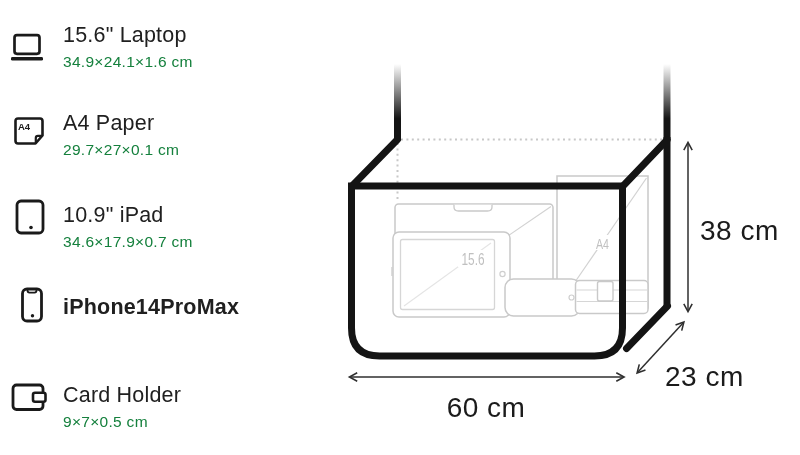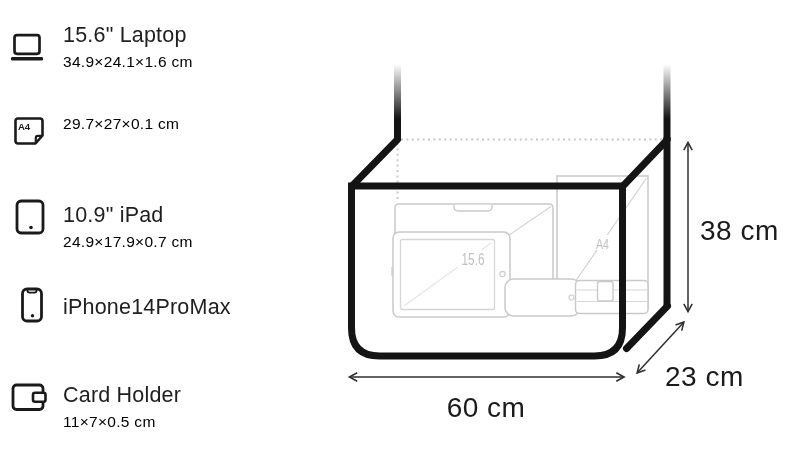--- a/index.html
+++ b/index.html
@@ -8,21 +8,21 @@
     font-family:"Liberation Sans", sans-serif; overflow:hidden;
   }
   .item-list { position:absolute; left:0; top:0; width:290px; height:455px; }
   .item { position:absolute; left:0; top:0; width:290px; height:0; }
   .item .icon { position:absolute; display:flex; align-items:center; justify-content:center; }
   .item .text { position:absolute; }
   .item .title {
     font-size:21.5px; line-height:26px; color:#202020; letter-spacing:0.2px; white-space:nowrap;
   }
   .item .dims {
-    font-size:15.5px; line-height:19px; color:#000000; margin-top:4px; letter-spacing:0.3px; white-space:nowrap;
+    font-size:15.5px; line-height:19px; color:#15803d; margin-top:4px; letter-spacing:0.3px; white-space:nowrap;
   }
   .diagram-svg { position:absolute; left:0; top:0; }
   svg text { font-family:"Liberation Sans", sans-serif; }
   .dim-text { font-size:28px; fill:#1b1b1b; letter-spacing:0.5px; }
   .ghost-label { fill:#c0c0c0; }
 </style>
 </head>
 <body>
 
 <div class="screen">
@@ -44,60 +44,61 @@
 
     <div class="item">
       <span class="icon" style="left:12px; top:116px;">
         <svg width="34" height="30" viewBox="0 0 34 30">
           <path d="M3.5 5 Q3.5 2.5 6 2.5 H28 Q30.5 2.5 30.5 5 V19.5 L23.5 27.5 H6 Q3.5 27.5 3.5 25 Z" fill="none" stroke="#1a1a1a" stroke-width="2.6" stroke-linejoin="round"></path>
           <path d="M30 19.8 H26 Q23.8 19.8 23.8 22 V27.2" fill="none" stroke="#1a1a1a" stroke-width="2.2" stroke-linejoin="round"></path>
           <text x="6" y="13.5" font-size="9.5" font-weight="bold" fill="#1a1a1a">A4</text>
         </svg>
       </span>
       <div class="text" style="left:63px; top:110px;">
+        <div class="title">A4 Paper</div>
         <div class="dims">29.7×27×0.1 cm</div>
       </div>
     </div>
 
     <div class="item">
       <span class="icon" style="left:14px; top:199px;">
         <svg width="32" height="36" viewBox="0 0 32 36">
           <rect x="3" y="2" width="26" height="32" rx="4" fill="none" stroke="#1a1a1a" stroke-width="2.8"></rect>
           <circle cx="17" cy="28.5" r="1.8" fill="#1a1a1a"></circle>
         </svg>
       </span>
       <div class="text" style="left:63px; top:202px;">
         <div class="title">10.9" iPad</div>
-        <div class="dims">24.9×17.9×0.7 cm</div>
+        <div class="dims">34.6×17.9×0.7 cm</div>
       </div>
     </div>
 
     <div class="item">
       <span class="icon" style="left:19px; top:287px;">
         <svg width="26" height="36" viewBox="0 0 26 36">
           <rect x="3.5" y="2" width="19" height="32" rx="4.5" fill="none" stroke="#1a1a1a" stroke-width="2.8"></rect>
           <path d="M8.5 2.4 V3.6 Q8.5 5.6 10.5 5.6 H15.5 Q17.5 5.6 17.5 3.6 V2.4" fill="none" stroke="#1a1a1a" stroke-width="1.8"></path>
           <circle cx="13.5" cy="28.8" r="1.7" fill="#1a1a1a"></circle>
         </svg>
       </span>
-      <div class="text" style="left:63px; top:294px;">
+      <div class="text" style="left:63px; top:294px;font-weight:bold;">
         <div class="title">iPhone14ProMax</div>
       </div>
     </div>
 
     <div class="item">
       <span class="icon" style="left:11px; top:382px;">
         <svg width="36" height="31" viewBox="0 0 36 31">
           <rect x="2" y="3" width="30" height="24.5" rx="3.5" fill="none" stroke="#1a1a1a" stroke-width="2.8"></rect>
           <rect x="22" y="10.8" width="12.5" height="9" rx="2" fill="#ffffff" stroke="#1a1a1a" stroke-width="2.6"></rect>
         </svg>
       </span>
       <div class="text" style="left:63px; top:382px;">
         <div class="title">Card Holder</div>
-        <div class="dims">11×7×0.5 cm</div>
+        <div class="dims">9×7×0.5 cm</div>
       </div>
     </div>
   </div>
 
   <svg class="diagram-svg" width="800" height="455" viewBox="0 0 800 455">
     <defs>
       <linearGradient id="strapFade" x1="0" y1="0" x2="0" y2="1">
         <stop offset="0" stop-color="#141414" stop-opacity="0"></stop>
         <stop offset="0.72" stop-color="#141414" stop-opacity="1"></stop>
         <stop offset="1" stop-color="#141414"></stop>

